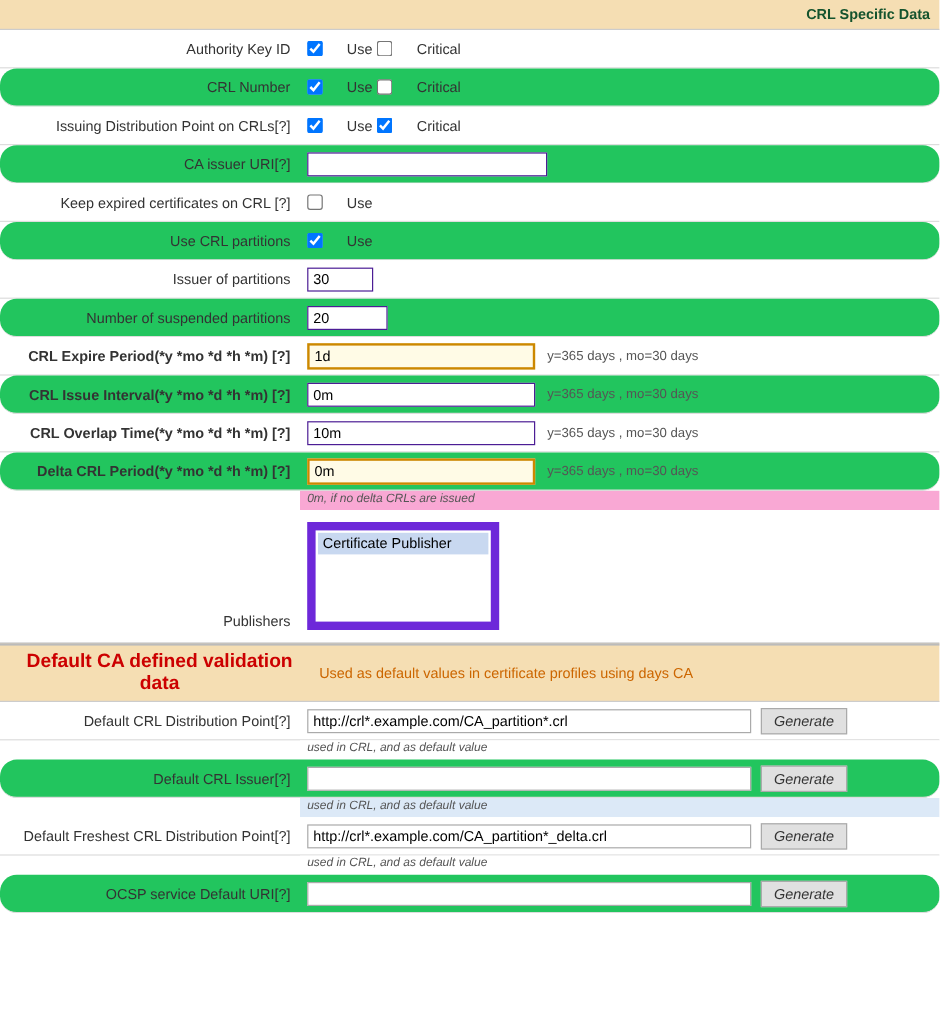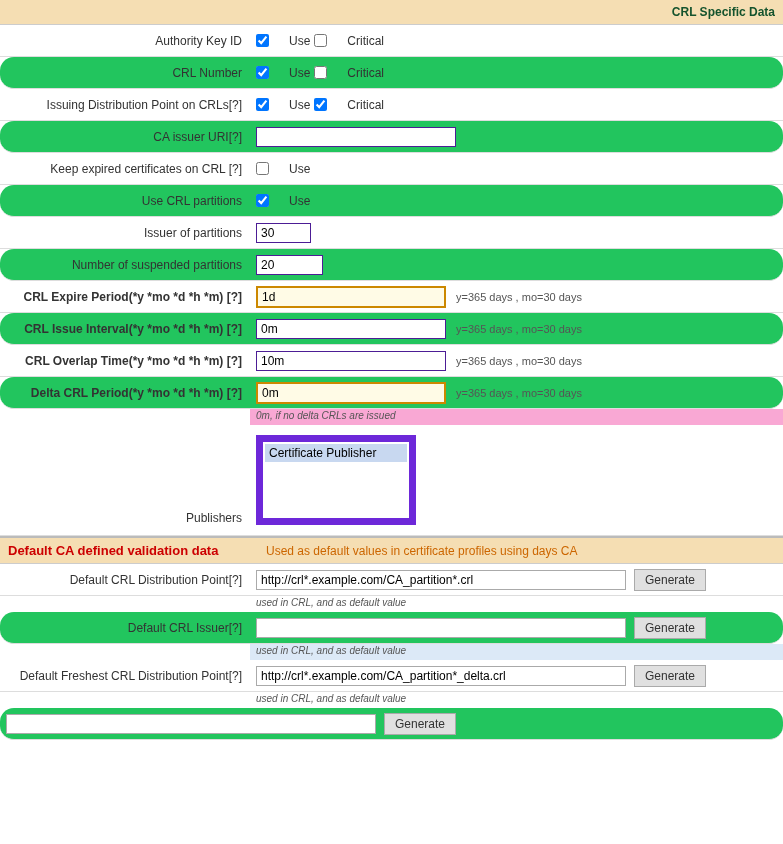--- a/index.html
+++ b/index.html
@@ -106,24 +106,24 @@
       display: flex;
       align-items: center;
       padding: 5px 8px;
       border-bottom: 1px solid #ccc;
       border-top: 2px solid #bbb;
     }
 
     .section-header-2 .left-label {
       width: 250px;
       min-width: 250px;
-      text-align: left;
+      text-align: center;
       font-weight: bold;
       color: #cc0000;
-      font-size: 13px;
+      font-size: 16px;
     }
 
     .section-header-2 .right-text {
       color: #cc6600;
       font-size: 12px;
       margin-left: 8px;
     }
 
     .gen-input {
       border: 1px solid #aaa;
@@ -134,20 +134,21 @@
     }
 
     .generate-btn {
       background: #e0e0e0;
       border: 1px solid #aaa;
       padding: 3px 10px;
       font-size: 12px;
       cursor: pointer;
       color: #333;
       margin-left: 4px;
+      font-style: italic;
     }
 
     .sub-hint {
       color: #555;
       font-size: 10px;
       font-style: italic;
       margin-left: 250px;
       padding: 1px 6px 4px;
     }
   </style>
@@ -324,20 +325,21 @@
       <div class="control-cell">
         <input type="text" class="gen-input" value="http://crl*.example.com/CA_partition*_delta.crl" style="">
         <button class="generate-btn">Generate</button>
       </div>
     </div>
     <div style="margin-left:250px; padding:1px 6px 4px; font-size:10px; color:#555; font-style:italic; background:#fff;">used in CRL, and as default value</div>
   </div>
 
   <div>
     <div class="form-row shaded">
+      <div class="label-cell">OCSP service Default URI[?]</div>
       <div class="control-cell">
         <input type="text" class="gen-input" value="" style="">
         <button class="generate-btn">Generate</button>
       </div>
     </div>
   </div>
 
 </div>
 
 </body></html>

